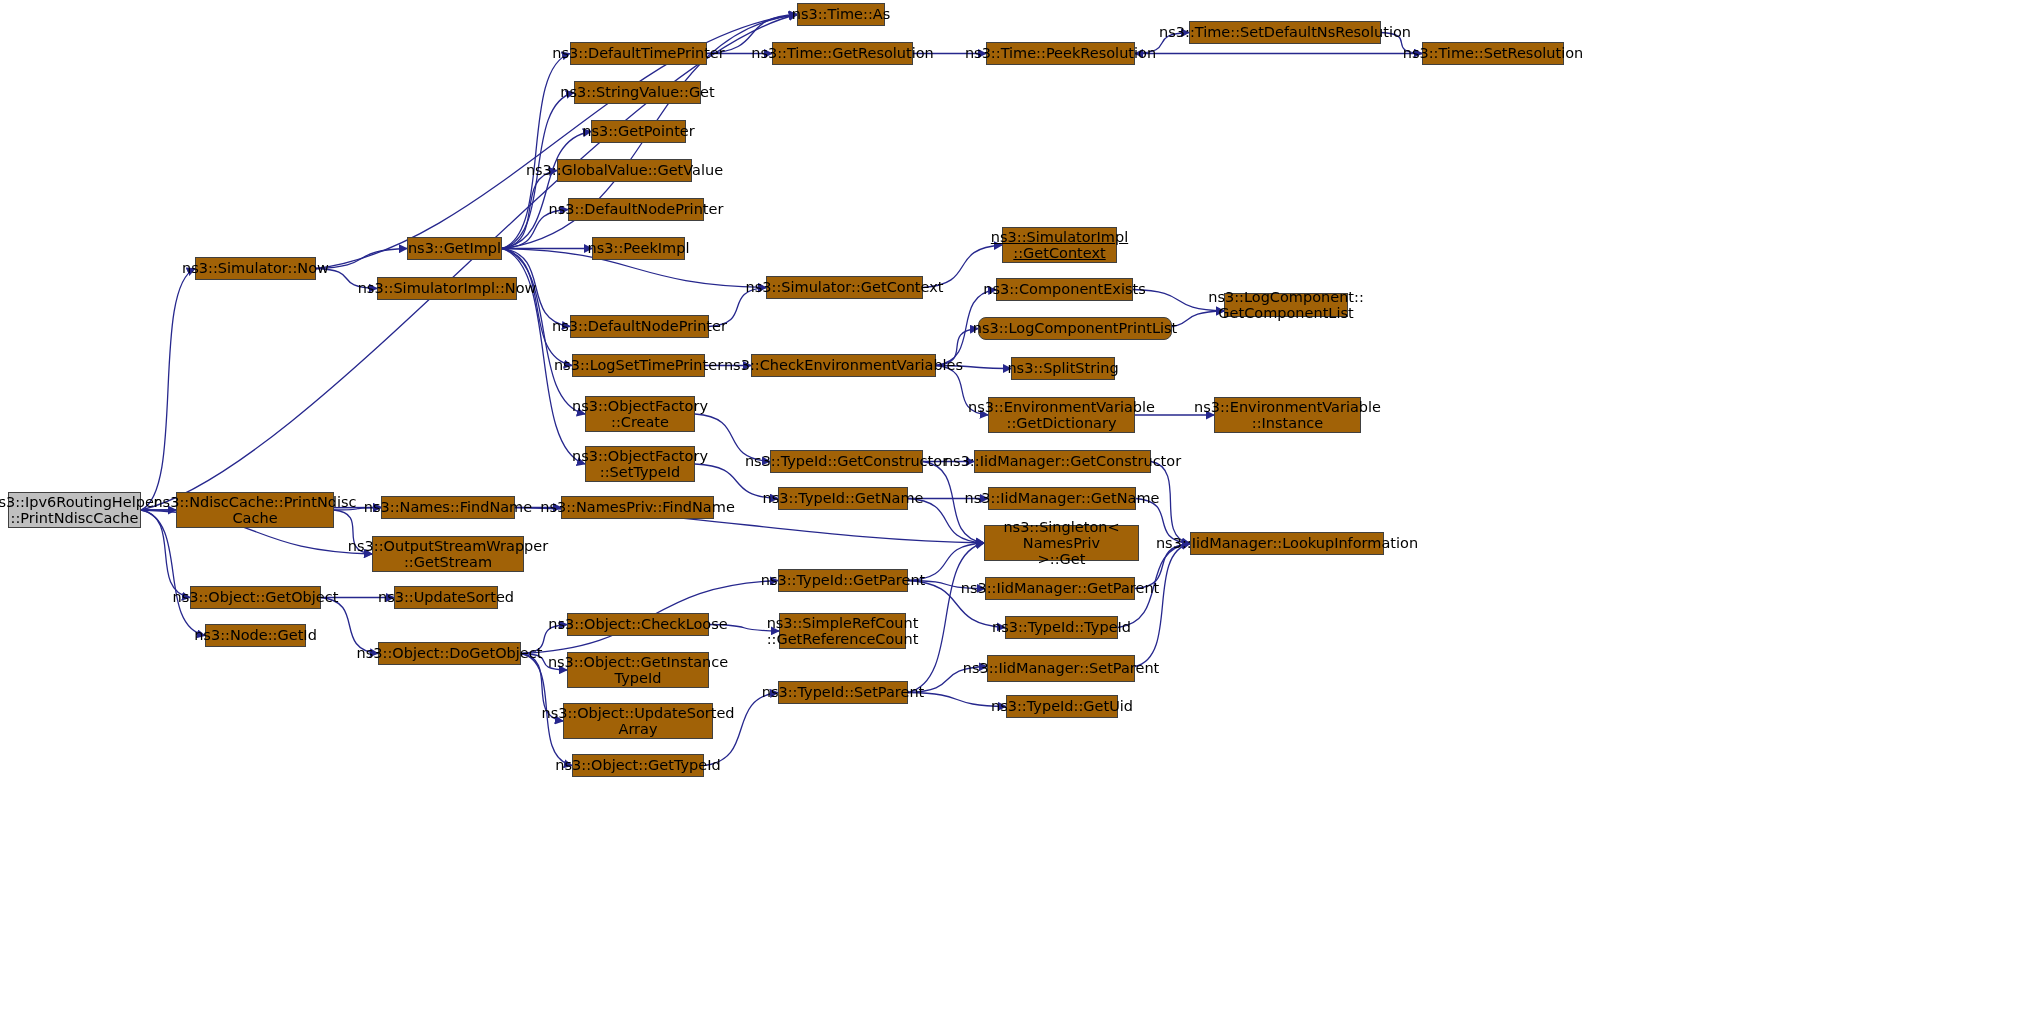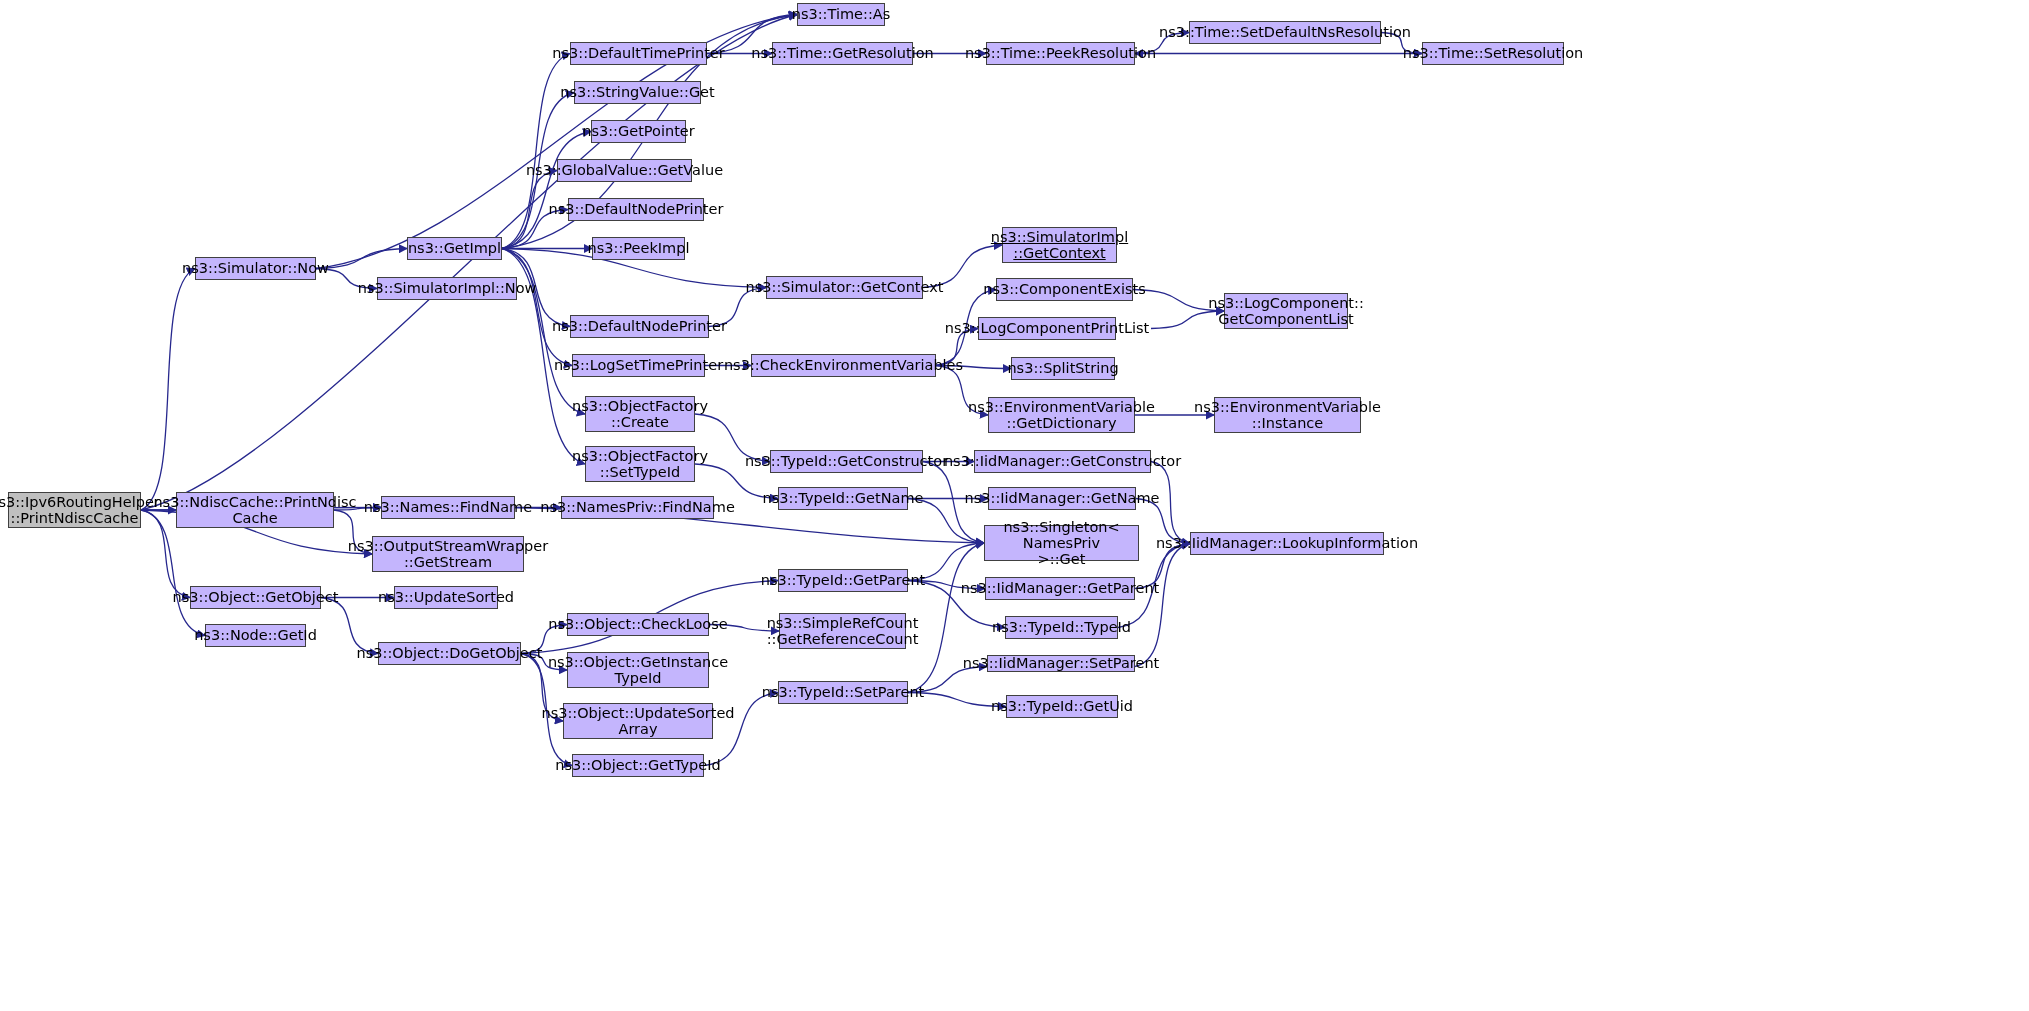--- a/index.html
+++ b/index.html
@@ -1,21 +1,21 @@
 <!DOCTYPE html>
 <html><head>
 <meta charset="utf-8">
 <title>Call Graph</title>
 <style>
   html,body{margin:0;padding:0;background:#ffffff;}
   #canvas{position:relative;width:2029px;height:1011px;background:#ffffff;
           font-family:"DejaVu Sans","Liberation Sans",sans-serif;overflow:hidden;}
   svg.edges{position:absolute;left:0;top:0;width:2029px;height:1011px;pointer-events:none;}
   .node{position:absolute;box-sizing:border-box;border:1px solid #404040;
-        background:#c4b5fd;color:#000000;font-size:14.5px;line-height:1.12;
+        background:#a16207;color:#000000;font-size:14.5px;line-height:1.12;
         display:flex;align-items:center;justify-content:center;text-align:center;
         white-space:pre-line;padding:1px 4px;}
   .node.root{background:#bfbfbf;border-color:#404040;}
 </style>
 </head>
 <body>
 
 <div id="canvas">
   <svg class="edges" id="edge-layer" xmlns="http://www.w3.org/2000/svg">
     <defs>
@@ -118,21 +118,21 @@
       <div class="node" style="left: 778px; top: 681px; width: 130px; height: 23px;">ns3::TypeId::SetParent</div>
       <div class="node" style="left: 778px; top: 569px; width: 130px; height: 23px;">ns3::TypeId::GetParent</div>
       <div class="node" style="left: 778px; top: 487px; width: 130px; height: 23px;">ns3::TypeId::GetName</div>
       <div class="node" style="left: 770px; top: 450px; width: 153px; height: 23px;">ns3::TypeId::GetConstructor</div>
       <div class="node" style="left: 974px; top: 450px; width: 177px; height: 23px;">ns3::IidManager::GetConstructor</div>
       <div class="node" style="left: 988px; top: 487px; width: 148px; height: 23px;">ns3::IidManager::GetName</div>
       <div class="node" style="left: 984px; top: 525px; width: 155px; height: 36px;">ns3::Singleton&lt; NamesPriv
 &gt;::Get</div>
       <div class="node" style="left: 985px; top: 577px; width: 150px; height: 23px;">ns3::IidManager::GetParent</div>
       <div class="node" style="left: 1005px; top: 616px; width: 113px; height: 23px;">ns3::TypeId::TypeId</div>
-      <div class="node" style="left: 987px; top: 655px; width: 148px; height: 17px; text-align: right;">ns3::IidManager::SetParent</div>
+      <div class="node" style="left: 987px; top: 655px; width: 148px; height: 27px; text-align: right;">ns3::IidManager::SetParent</div>
       <div class="node" style="left: 1006px; top: 695px; width: 112px; height: 23px;">ns3::TypeId::GetUid</div>
       <div class="node" style="left: 1190px; top: 532px; width: 194px; height: 23px;">ns3::IidManager::LookupInformation</div>
       <div class="node" style="left: 585px; top: 396px; width: 110px; height: 36px;">ns3::ObjectFactory
 ::Create</div>
       <div class="node" style="left: 585px; top: 446px; width: 110px; height: 36px;">ns3::ObjectFactory
 ::SetTypeId</div>
       <div class="node" style="left: 407px; top: 237px; width: 95px; height: 23px;">ns3::GetImpl</div>
       <div class="node" style="left: 195px; top: 257px; width: 121px; height: 23px;">ns3::Simulator::Now</div>
       <div class="node" style="left: 377px; top: 277px; width: 140px; height: 23px;">ns3::SimulatorImpl::Now</div>
       <div class="node" style="left: 570px; top: 42px; width: 137px; height: 23px;">ns3::DefaultTimePrinter</div>
@@ -145,23 +145,23 @@
       <div class="node" style="left: 591px; top: 120px; width: 95px; height: 23px;">ns3::GetPointer</div>
       <div class="node" style="left: 557px; top: 159px; width: 135px; height: 23px;">ns3::GlobalValue::GetValue</div>
       <div class="node" style="left: 568px; top: 198px; width: 136px; height: 23px;">ns3::DefaultNodePrinter</div>
       <div class="node" style="left: 592px; top: 237px; width: 93px; height: 23px;">ns3::PeekImpl</div>
       <div class="node" style="left: 570px; top: 315px; width: 139px; height: 23px;">ns3::DefaultNodePrinter</div>
       <div class="node" style="left: 572px; top: 354px; width: 133px; height: 23px;">ns3::LogSetTimePrinter</div>
       <div class="node" style="left: 766px; top: 276px; width: 157px; height: 23px;">ns3::Simulator::GetContext</div>
       <div class="node" style="left: 1002px; top: 227px; width: 115px; height: 36px; text-decoration: underline;">ns3::SimulatorImpl
 ::GetContext</div>
       <div class="node" style="left: 996px; top: 278px; width: 137px; height: 23px;">ns3::ComponentExists</div>
-      <div class="node" style="left: 978px; top: 317px; width: 138px; height: 23px;">ns3::LogComponentPrintList</div>
+      <div class="node" style="left: 978px; top: 317px; width: 194px; height: 23px; border-radius: 8px;">ns3::LogComponentPrintList</div>
       <div class="node" style="left: 751px; top: 354px; width: 185px; height: 23px;">ns3::CheckEnvironmentVariables</div>
       <div class="node" style="left: 1011px; top: 357px; width: 104px; height: 23px;">ns3::SplitString</div>
       <div class="node" style="left: 988px; top: 397px; width: 147px; height: 36px;">ns3::EnvironmentVariable
 ::GetDictionary</div>
-      <div class="node" style="left: 1224px; top: 293px; width: 124px; height: 36px;">ns3::LogComponent::
+      <div class="node" style="left: 1224px; top: 293px; width: 124px; height: 24px;">ns3::LogComponent::
 GetComponentList</div>
       <div class="node" style="left: 1214px; top: 397px; width: 147px; height: 36px;">ns3::EnvironmentVariable
 ::Instance</div>
     </div>
 </div>
 
 </body></html>

